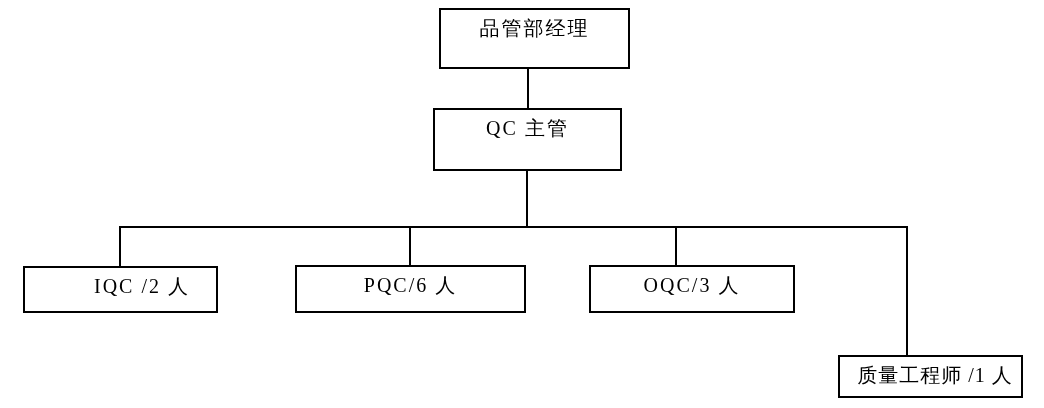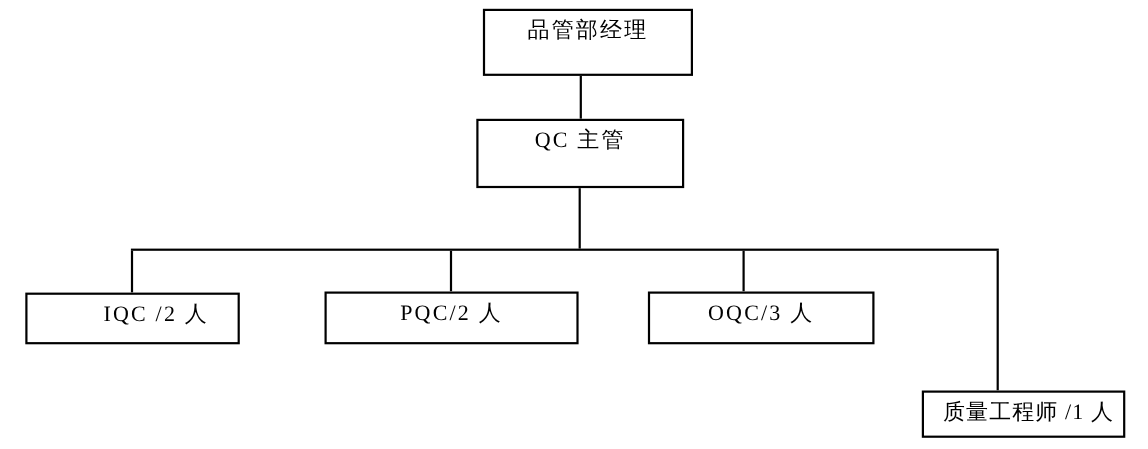--- a/index.html
+++ b/index.html
@@ -81,21 +81,21 @@
 
   <div class="node" id="n-qc">
     <span>QC 主管</span>
   </div>
 
   <div class="node" id="n-iqc">
     <span>IQC /2 人</span>
   </div>
 
   <div class="node" id="n-pqc">
-    <span>PQC/2 人</span>
+    <span>PQC/6 人</span>
   </div>
 
   <div class="node" id="n-oqc">
     <span>OQC/3 人</span>
   </div>
 
   <div class="node left-text" id="n-qe">
     <span>质量工程师 /1 人</span>
   </div>
 

